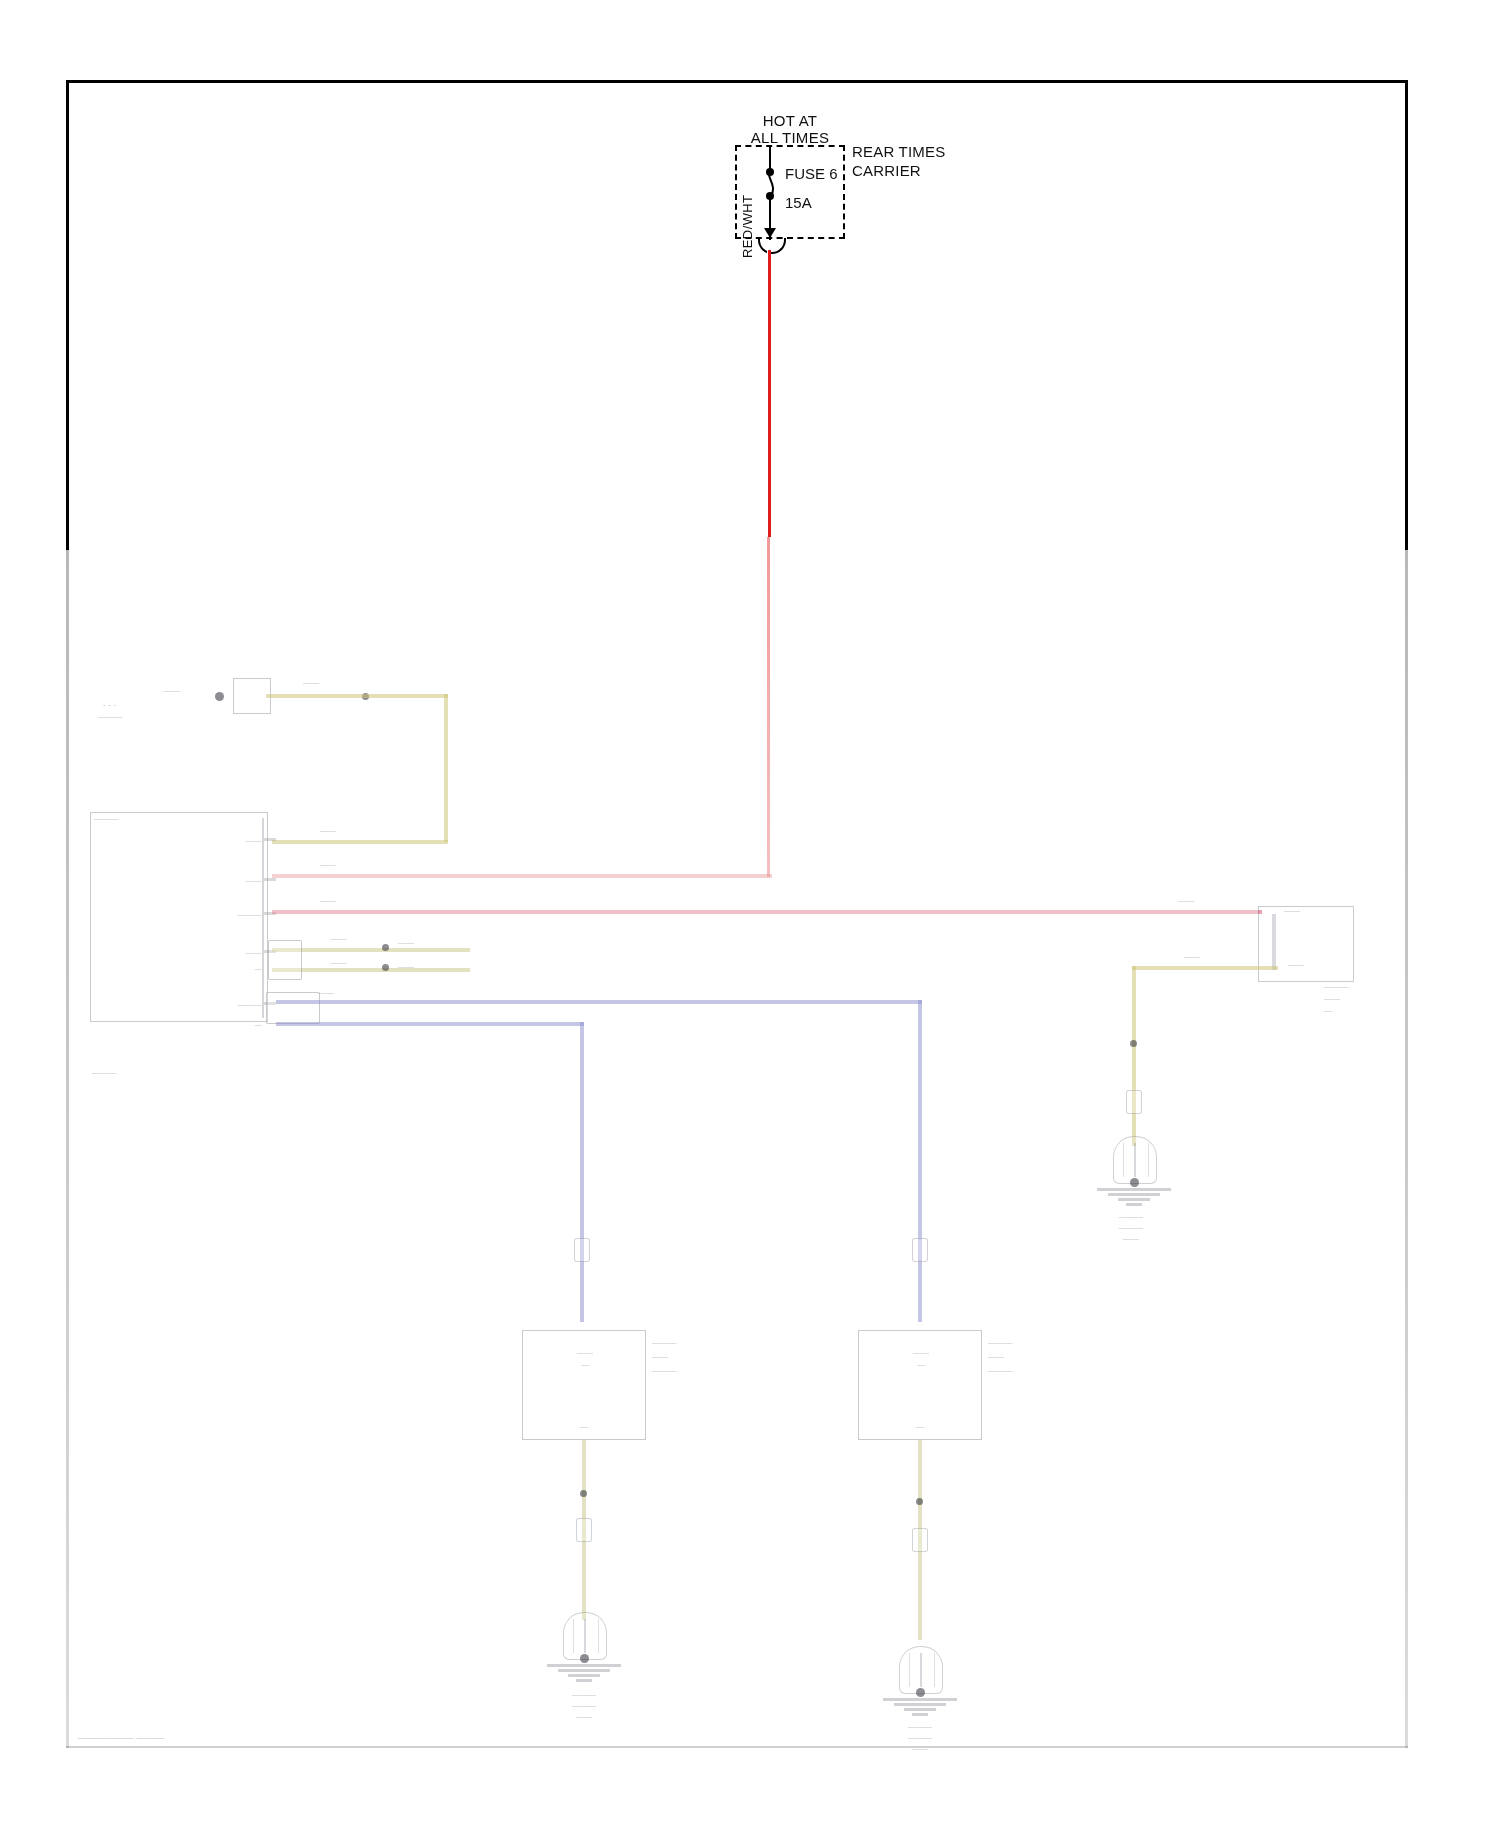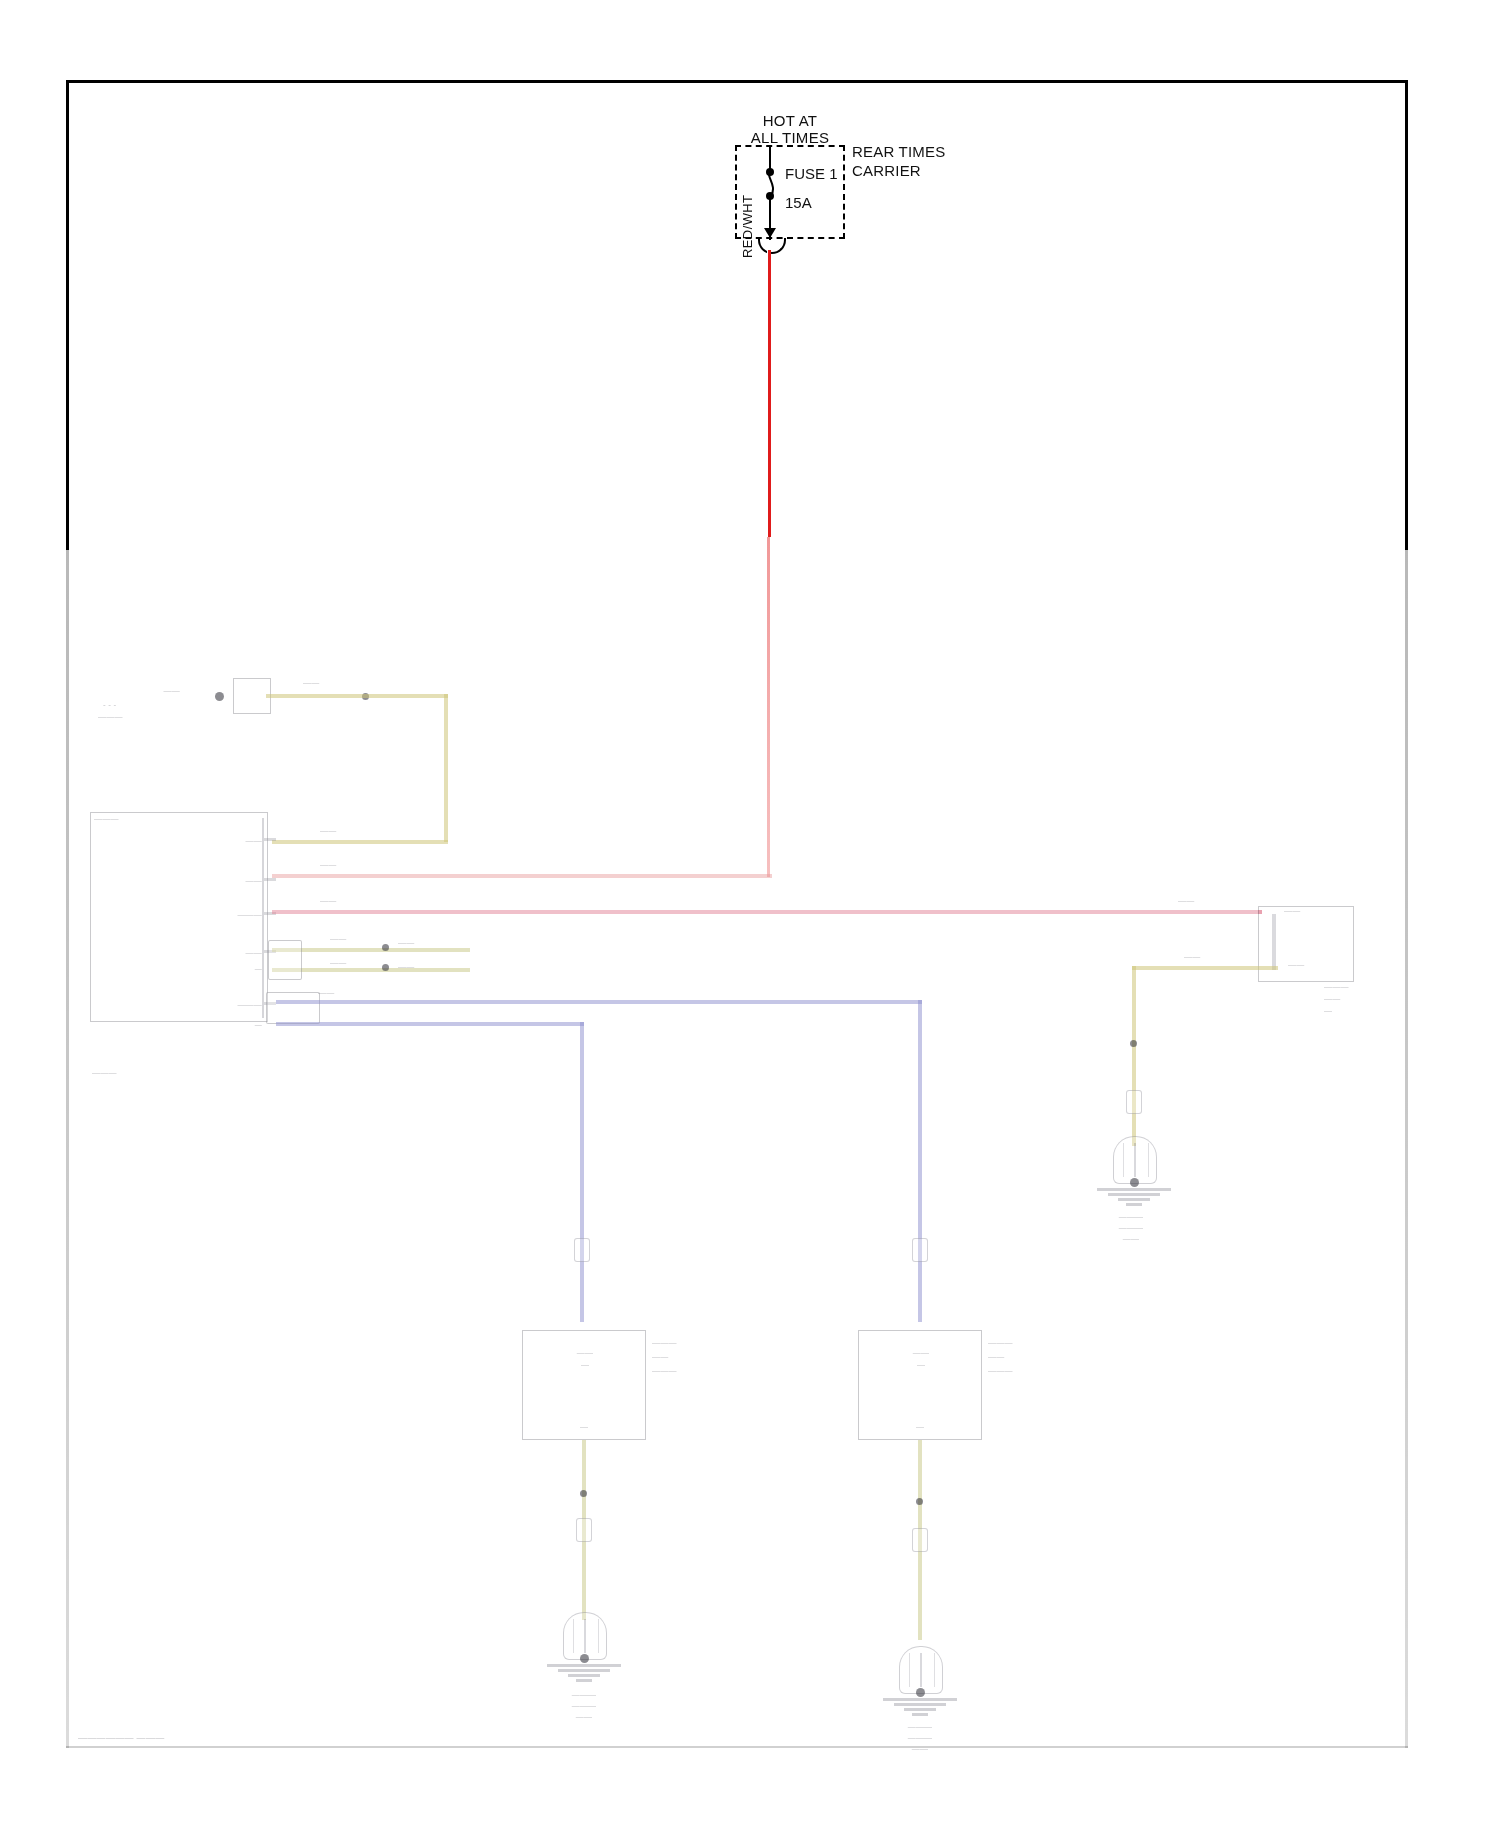--- a/index.html
+++ b/index.html
@@ -125,21 +125,21 @@
 
   <svg class="fuse-squiggle" viewBox="0 0 18 26">
     <path d="M9 0 C 2 6, 16 14, 9 26" fill="none" stroke="#000" stroke-width="2"></path>
   </svg>
 
   <div class="fuse-dot d2"></div>
   <div class="fuse-stem-bot"></div>
   <div class="arrow-head"></div>
   <div class="conn-arc"></div>
 
-  <div class="fuse-name">FUSE 1</div>
+  <div class="fuse-name">FUSE 6</div>
   <div class="fuse-amp">15A</div>
 
   <div class="wire-redwht"></div>
   <div class="wire-redwht-fade"></div>
   <div class="redwht-text">RED/WHT</div>
 
   <div class="f box" style="left:233px;top:678px;width:38px;height:36px;"></div>
   <div class="dot" style="left:215px;top:692px;"></div>
   <div class="dot sm" style="left:362px;top:693px;"></div>
   <div class="f lbl r" style="left:100px;top:686px;width:80px;">——</div>

